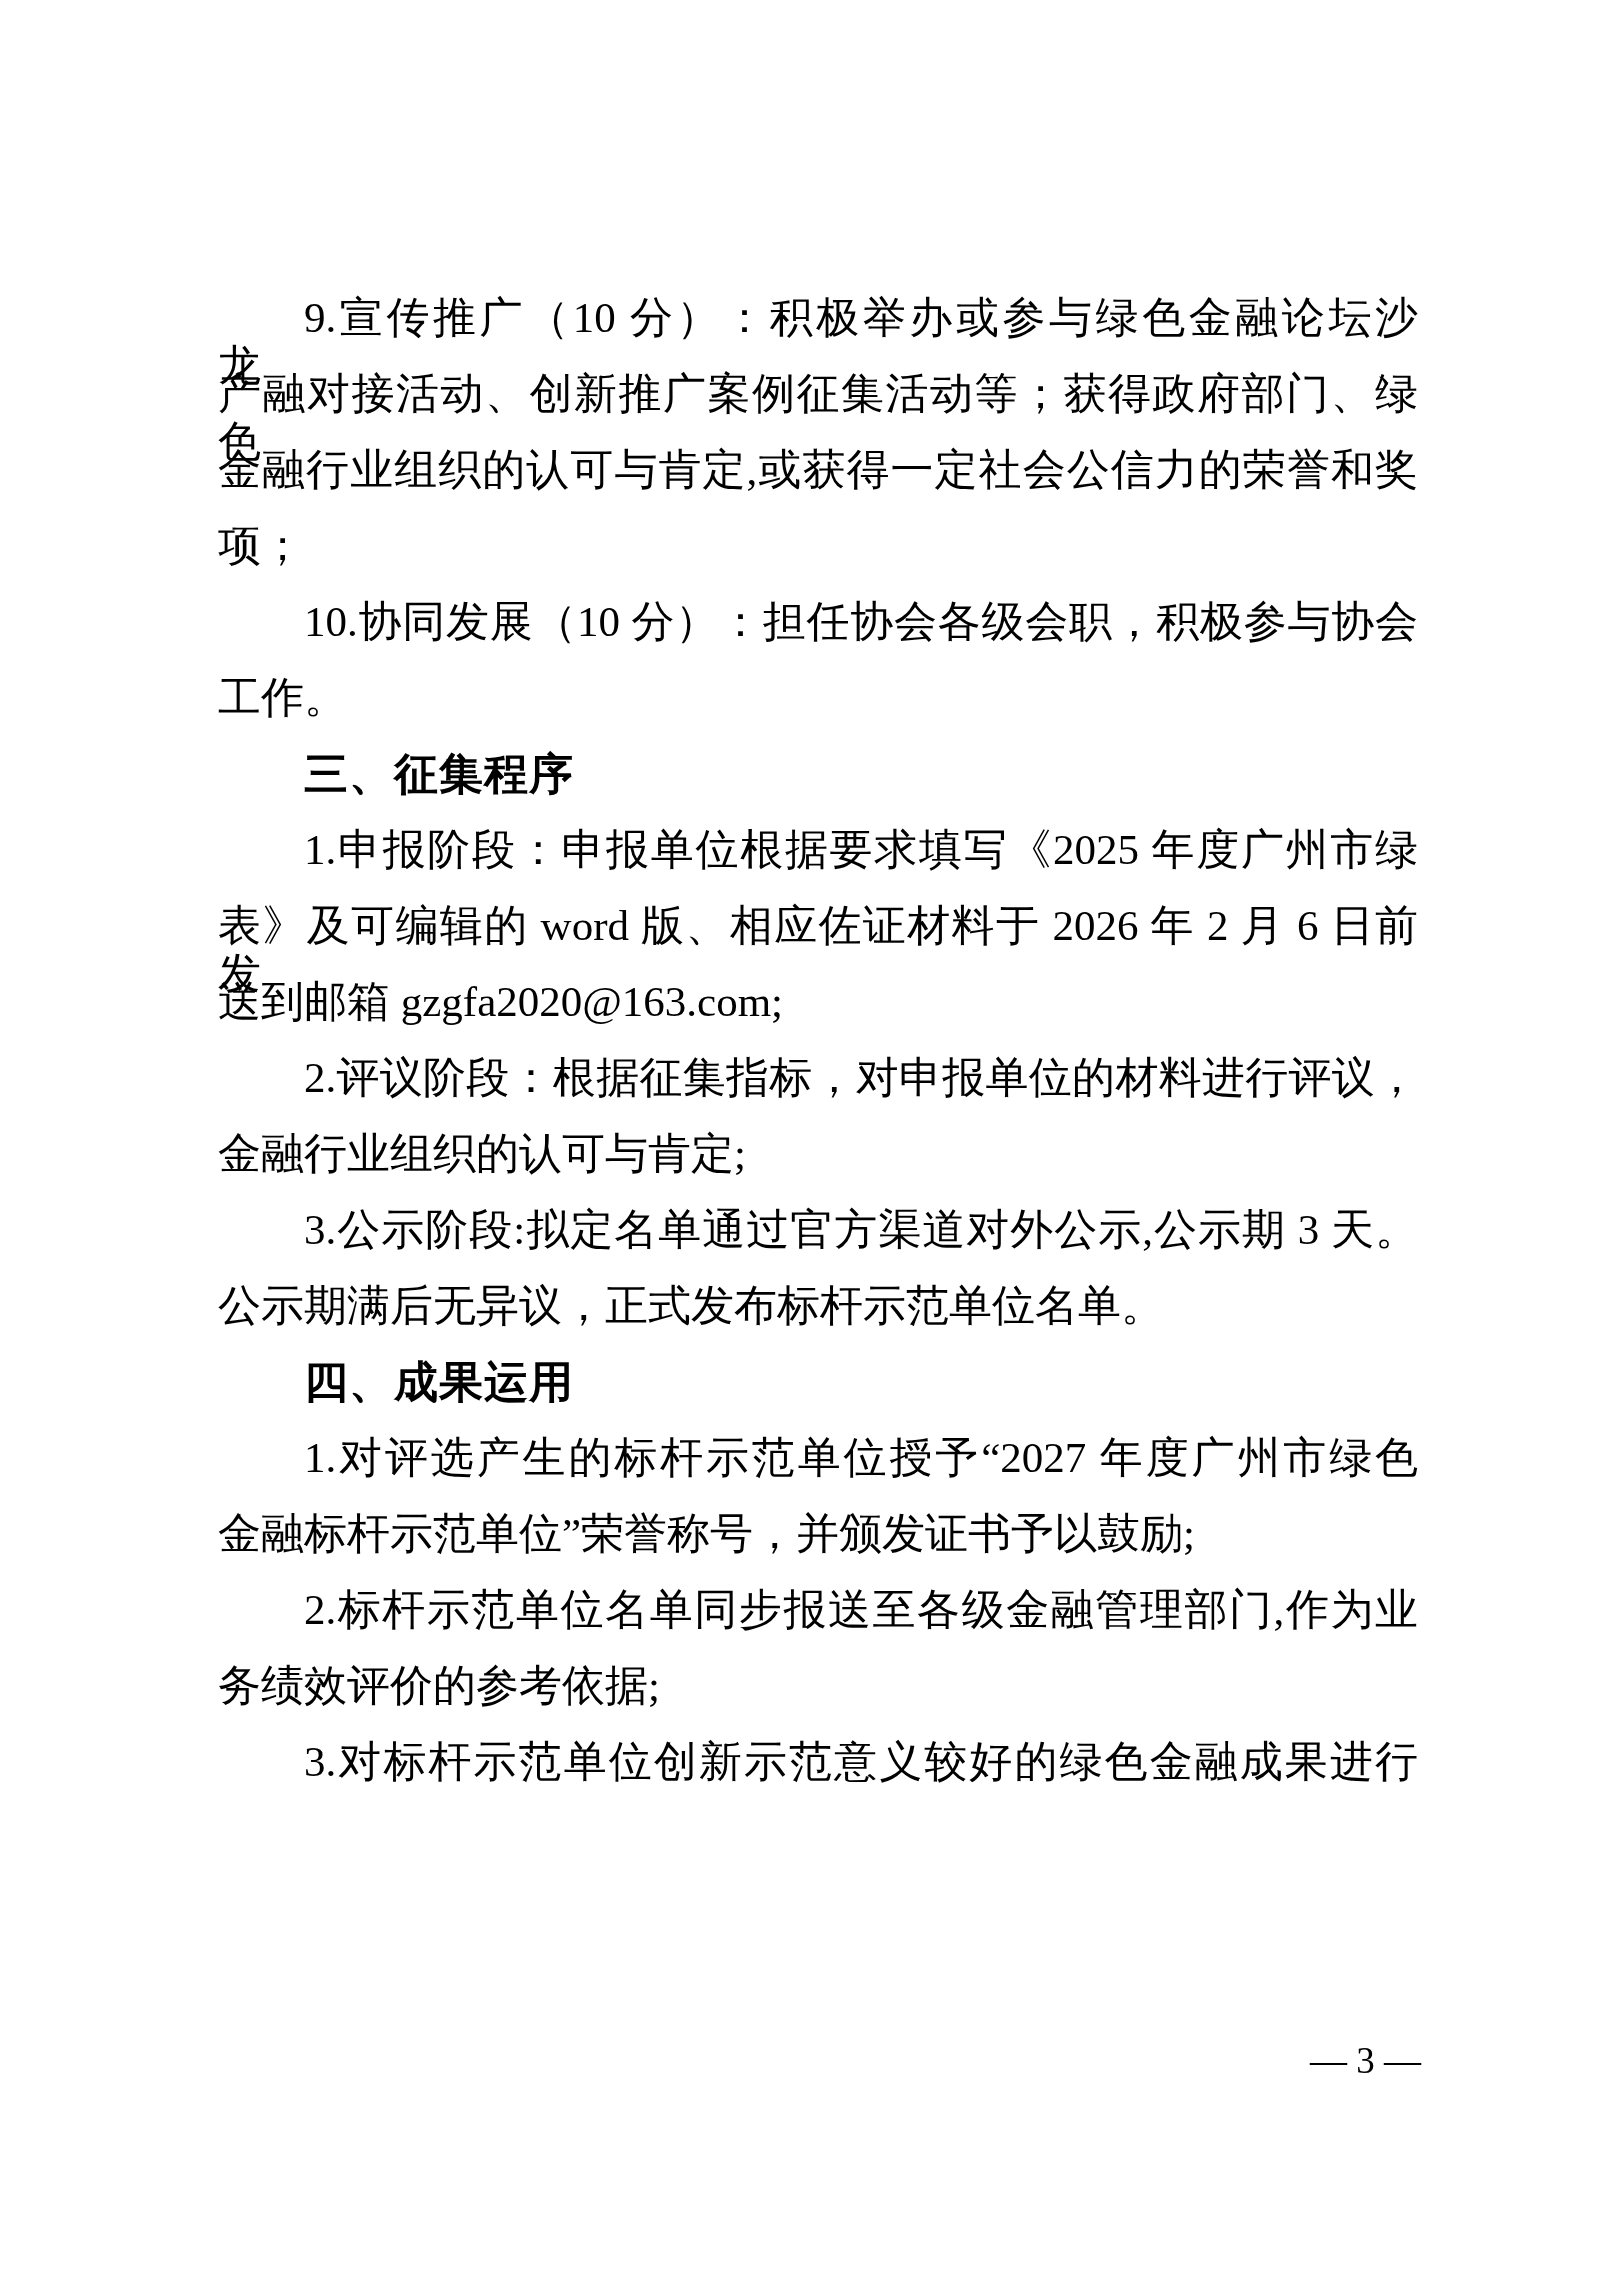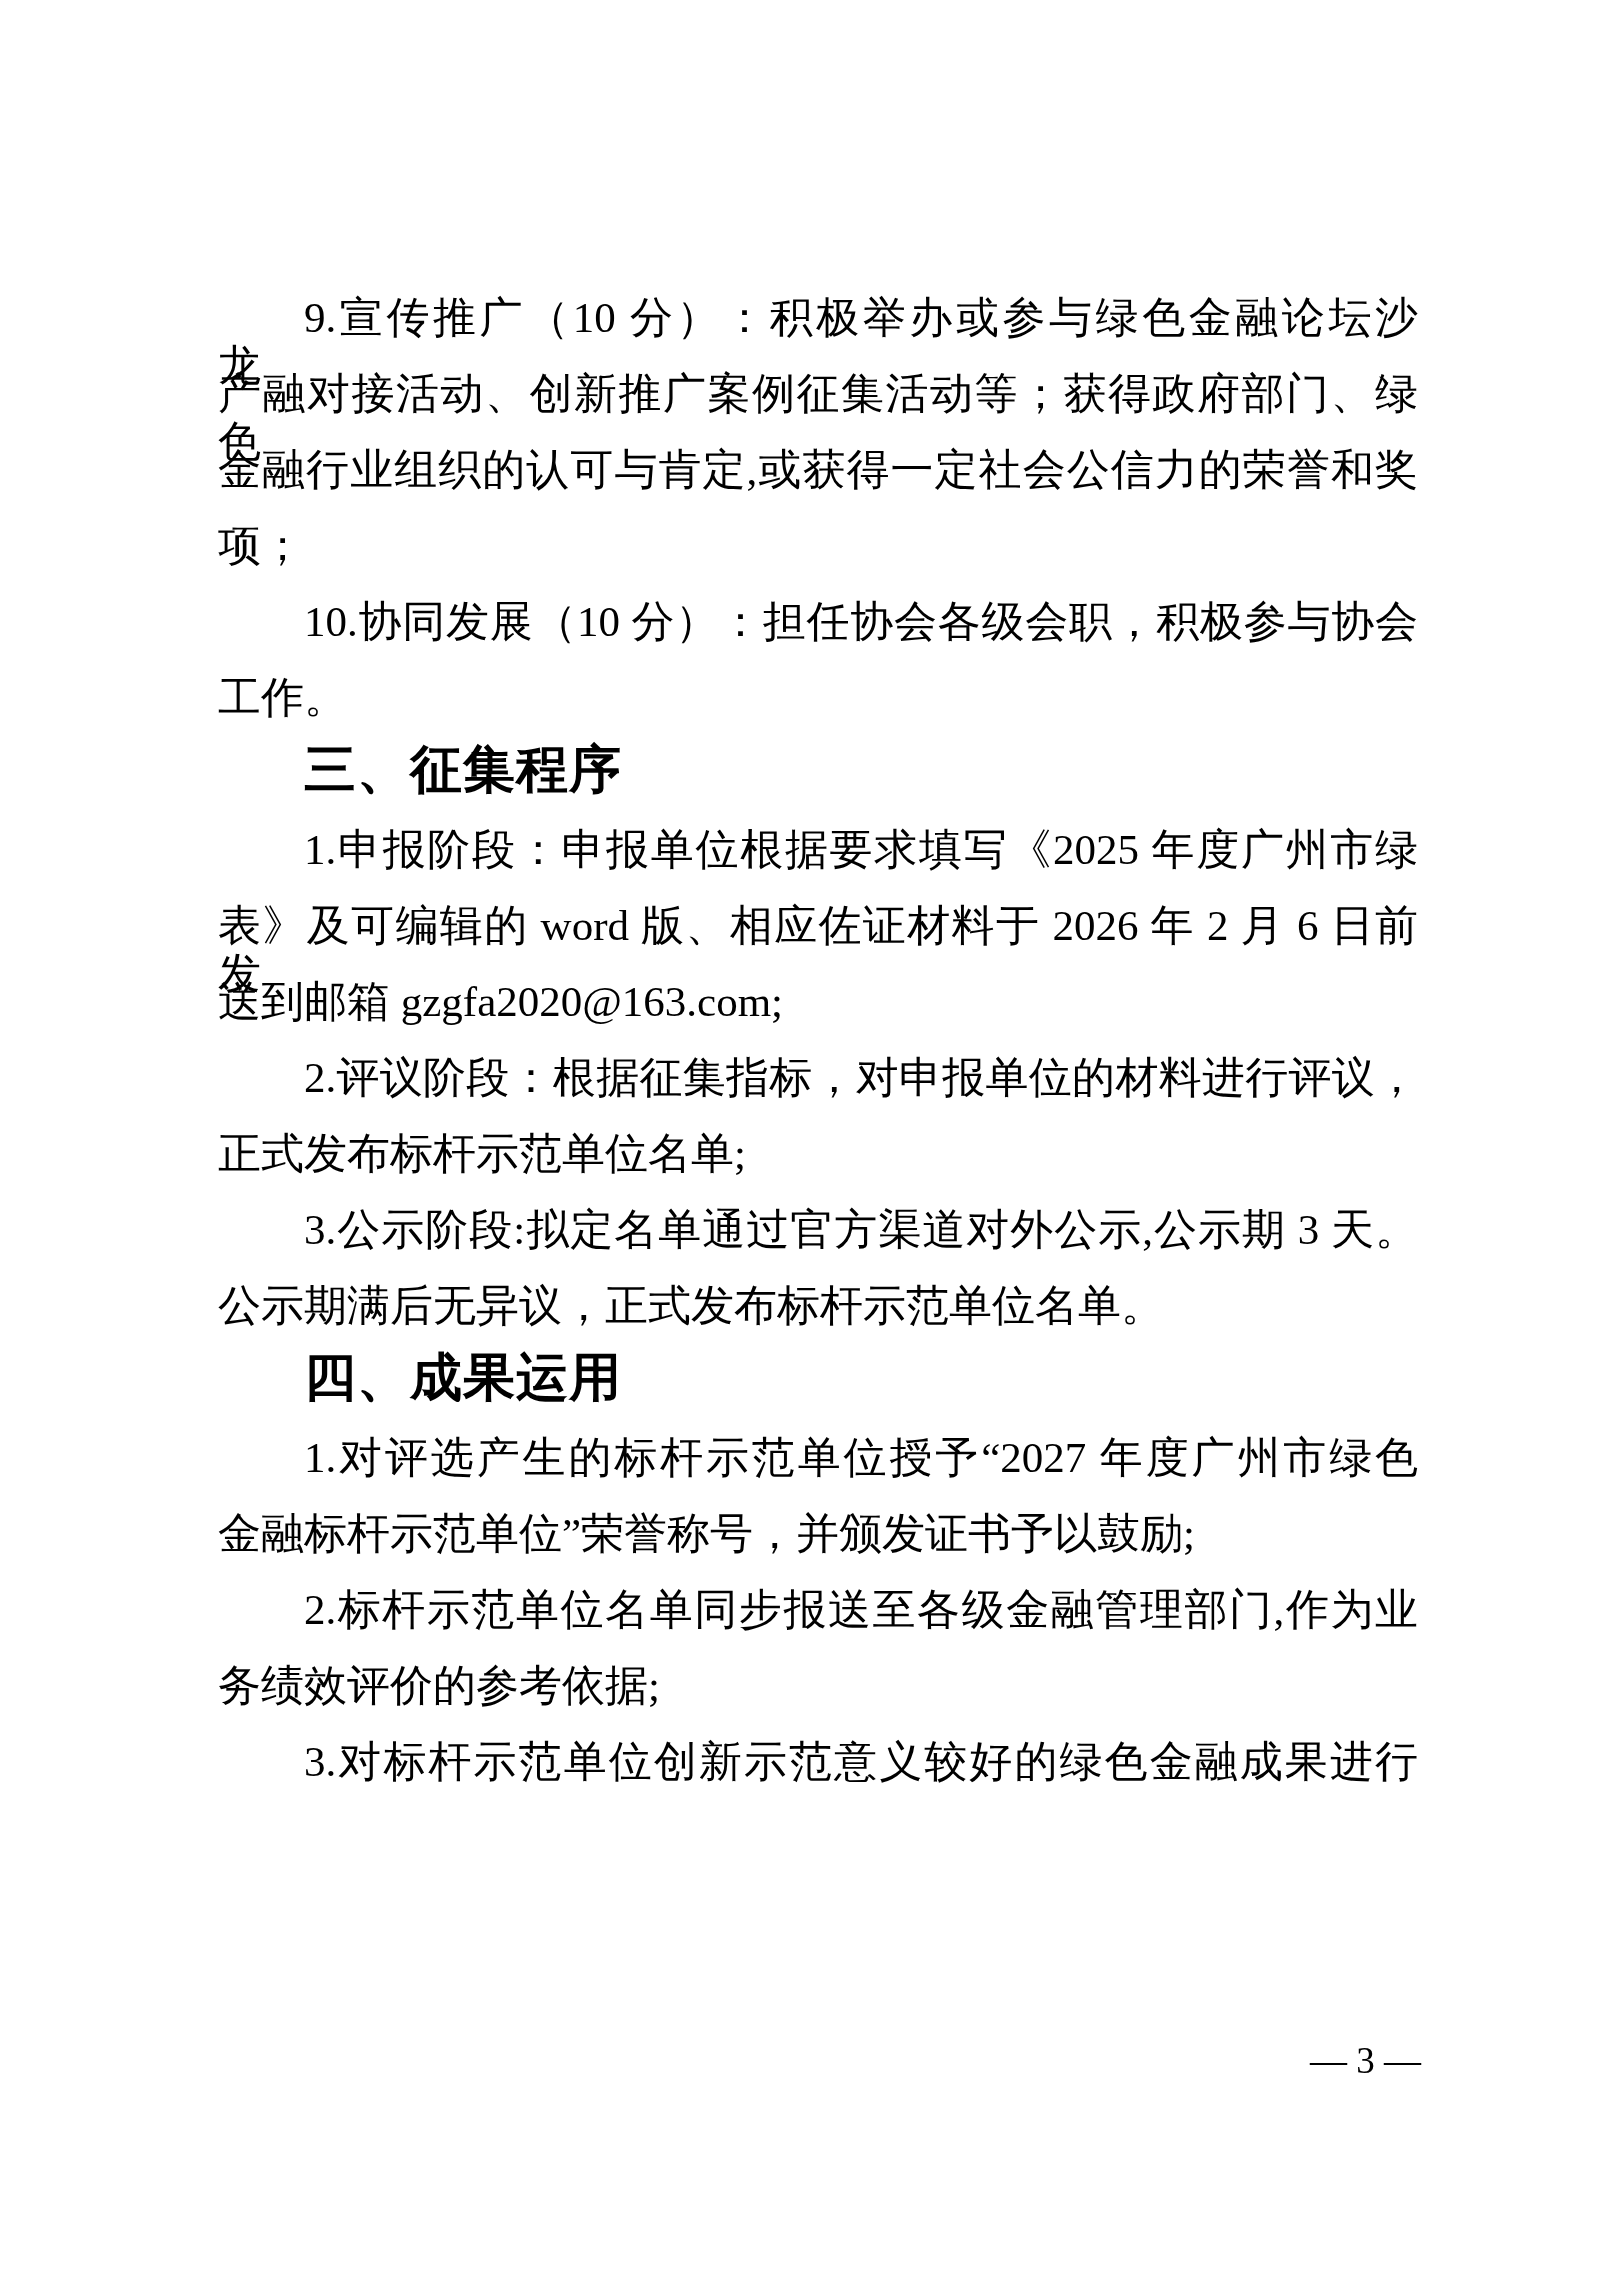--- a/index.html
+++ b/index.html
@@ -31,23 +31,23 @@
   }
   .line.fill {
     text-align: justify;
     text-align-last: justify;
     text-justify: inter-character;
   }
   .line.indent {
     text-indent: 86px;
   }
   .line.heading {
-    font-family: Liberation Mono, monospace;
+    font-family: Liberation Sans, sans-serif;
     font-weight: 700;
-    font-size: 52px;
+    font-size: 44px;
     letter-spacing: 1px;
   }
   .footer {
     position: absolute;
     top: 2039px;
     right: 200px;
     font-size: 37px;
     line-height: 43px;
     font-family: "Liberation Serif", "DejaVu Serif", serif;
     color: #000000;
@@ -62,21 +62,21 @@
     <div class="line fill">产融对接活动、创新推广案例征集活动等；获得政府部门、绿色</div>
     <div class="line fill">金融行业组织的认可与肯定,或获得一定社会公信力的荣誉和奖</div>
     <div class="line">项；</div>
     <div class="line indent fill">10.协同发展（10 分）：担任协会各级会职，积极参与协会</div>
     <div class="line">工作。</div>
     <div class="line heading indent">三、征集程序</div>
     <div class="line indent fill">1.申报阶段：申报单位根据要求填写《2025 年度广州市绿</div>
     <div class="line fill">表》及可编辑的 word 版、相应佐证材料于 2026 年 2 月 6 日前发</div>
     <div class="line">送到邮箱 gzgfa2020@163.com;</div>
     <div class="line indent fill">2.评议阶段：根据征集指标，对申报单位的材料进行评议，</div>
-    <div class="line">正式发布标杆示范单位名单;</div>
+    <div class="line">金融行业组织的认可与肯定;</div>
     <div class="line indent fill">3.公示阶段:拟定名单通过官方渠道对外公示,公示期 3 天。</div>
     <div class="line">公示期满后无异议，正式发布标杆示范单位名单。</div>
     <div class="line heading indent">四、成果运用</div>
     <div class="line indent fill">1.对评选产生的标杆示范单位授予“2027 年度广州市绿色</div>
     <div class="line">金融标杆示范单位”荣誉称号，并颁发证书予以鼓励;</div>
     <div class="line indent fill">2.标杆示范单位名单同步报送至各级金融管理部门,作为业</div>
     <div class="line">务绩效评价的参考依据;</div>
     <div class="line indent fill">3.对标杆示范单位创新示范意义较好的绿色金融成果进行</div>
   </div>
   <div class="footer">— 3 —</div>

